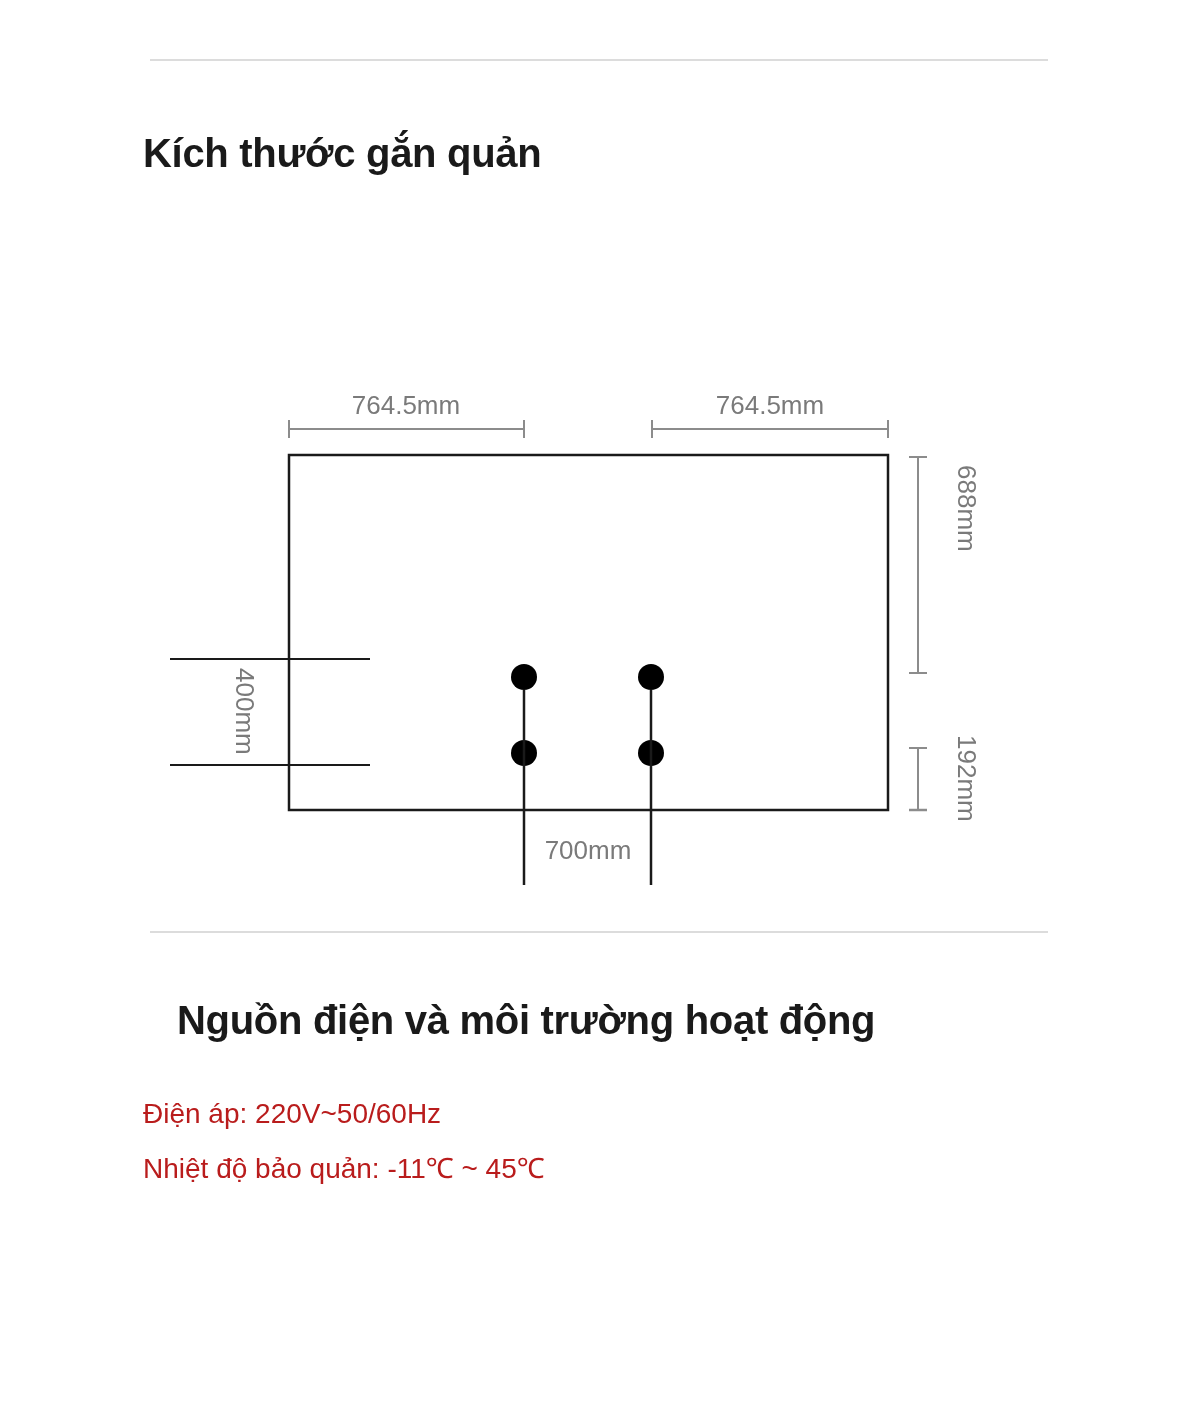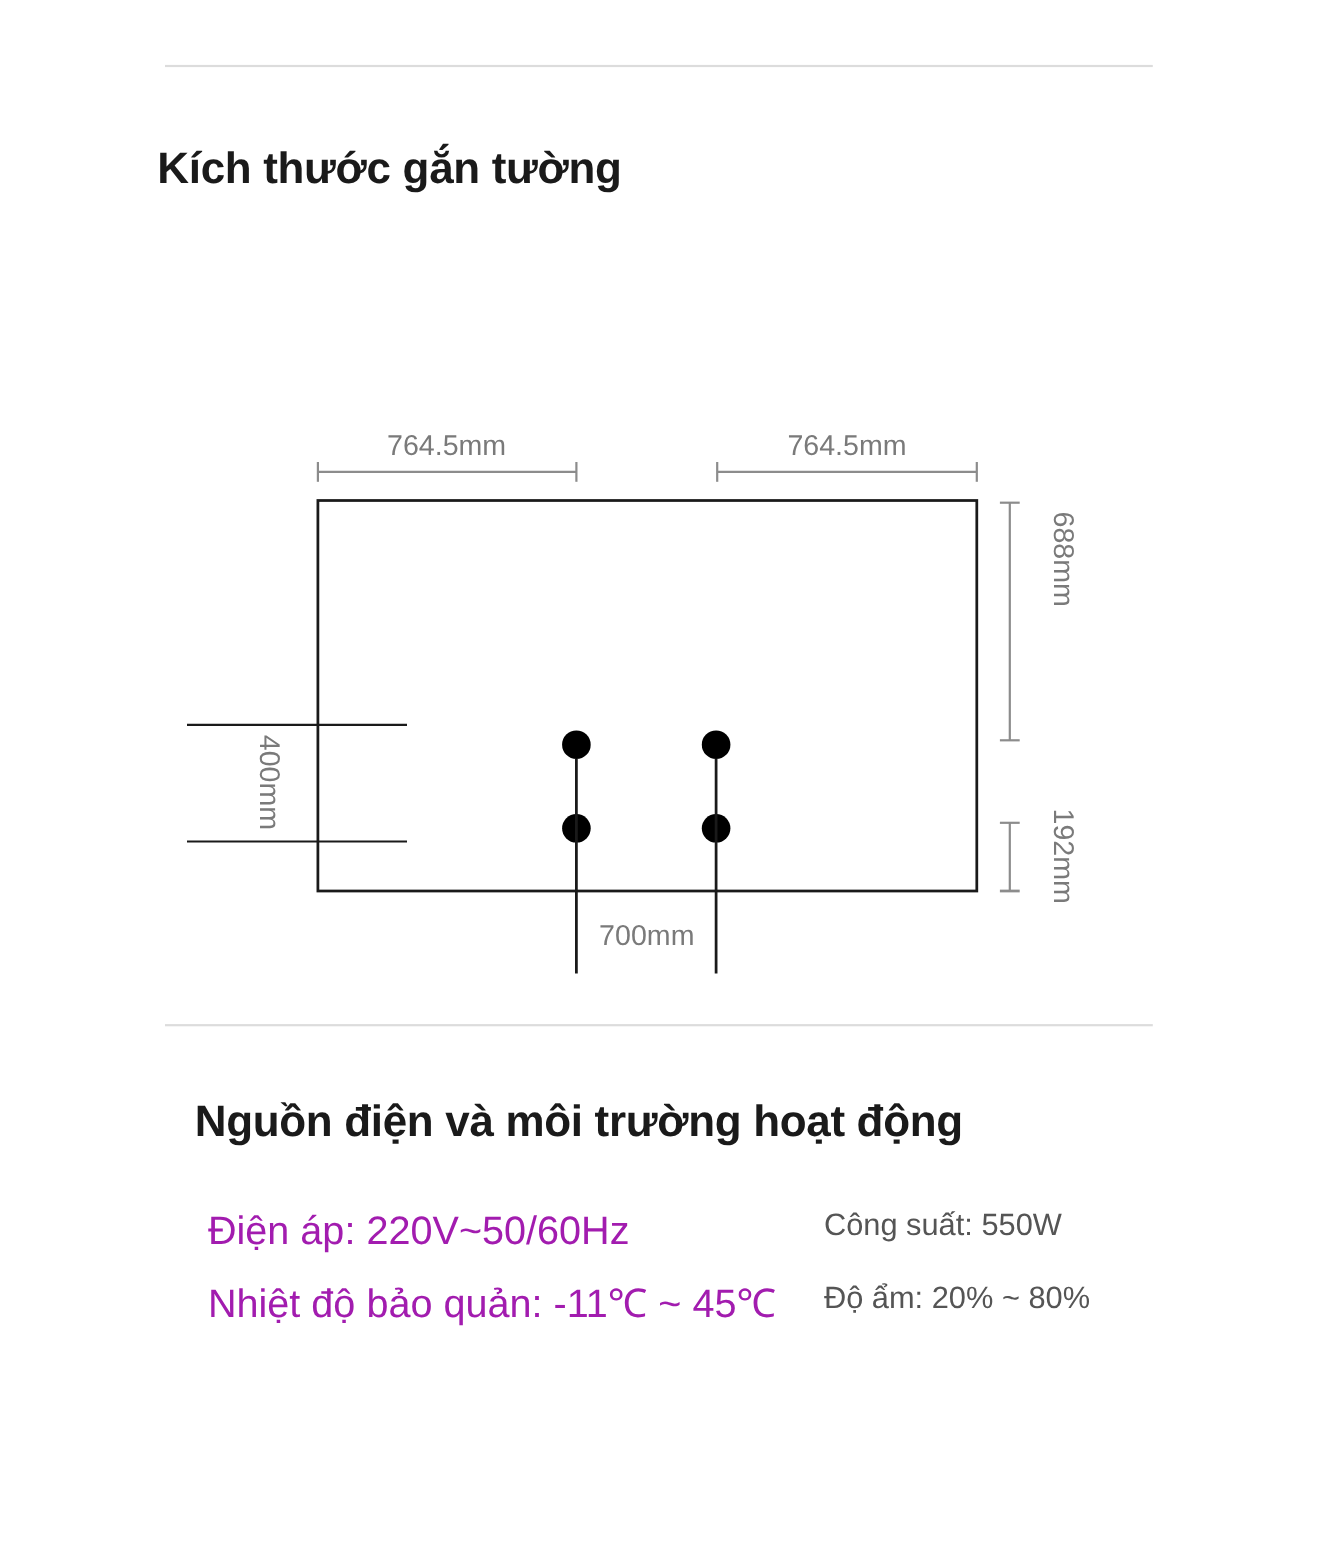--- a/index.html
+++ b/index.html
@@ -66,43 +66,42 @@
     width: 960px;
   }
   .spec-row {
     display: flex;
     align-items: flex-start;
     margin-bottom: 17px;
   }
   .spec-col-left {
     width: 560px;
     flex: 0 0 560px;
-    font-size: 36px;
-    color: #a21caf;
+    font-size: 28px;
+    color: #b91c1c;
     line-height: 1.35;
     white-space: nowrap;
-    margin-left: 46px;
   }
   .spec-col-right {
     flex: 1 1 auto;
     font-size: 28px;
     color: #555555;
     line-height: 1.35;
     white-space: nowrap;
   }
   .spec-col-right:empty { min-height: 1px; }
 </style>
 </head>
 <body>
 
 <div class="page">
 
   <div class="divider top"></div>
 
-  <div class="heading h-dims">Kích thước gắn tường</div>
+  <div class="heading h-dims">Kích thước gắn quản</div>
 
   <div class="diagram">
     <svg width="1200" height="930" viewBox="0 0 1200 930" xmlns="http://www.w3.org/2000/svg">
 
       <g>
         <line x1="289" y1="429" x2="524" y2="429" stroke="#8c8c8c" stroke-width="2"></line>
         <line x1="289" y1="420" x2="289" y2="438" stroke="#8c8c8c" stroke-width="2"></line>
         <line x1="524" y1="420" x2="524" y2="438" stroke="#8c8c8c" stroke-width="2"></line>
       </g>
 
@@ -153,24 +152,22 @@
     </svg>
   </div>
 
   <div class="divider mid"></div>
 
   <div class="heading h-power">Nguồn điện và môi trường hoạt động</div>
 
   <div class="specs">
     <div class="spec-row">
       <div class="spec-col-left">Điện áp: 220V~50/60Hz</div>
-      <div class="spec-col-right">Công suất: 550W</div>
     </div>
     <div class="spec-row">
       <div class="spec-col-left">Nhiệt độ bảo quản: -11℃ ~ 45℃</div>
-      <div class="spec-col-right">Độ ẩm: 20% ~ 80%</div>
     </div>
     <div class="spec-row">
       <div class="spec-col-right"></div>
     </div>
   </div>
 
 </div>
 
 </body></html>

